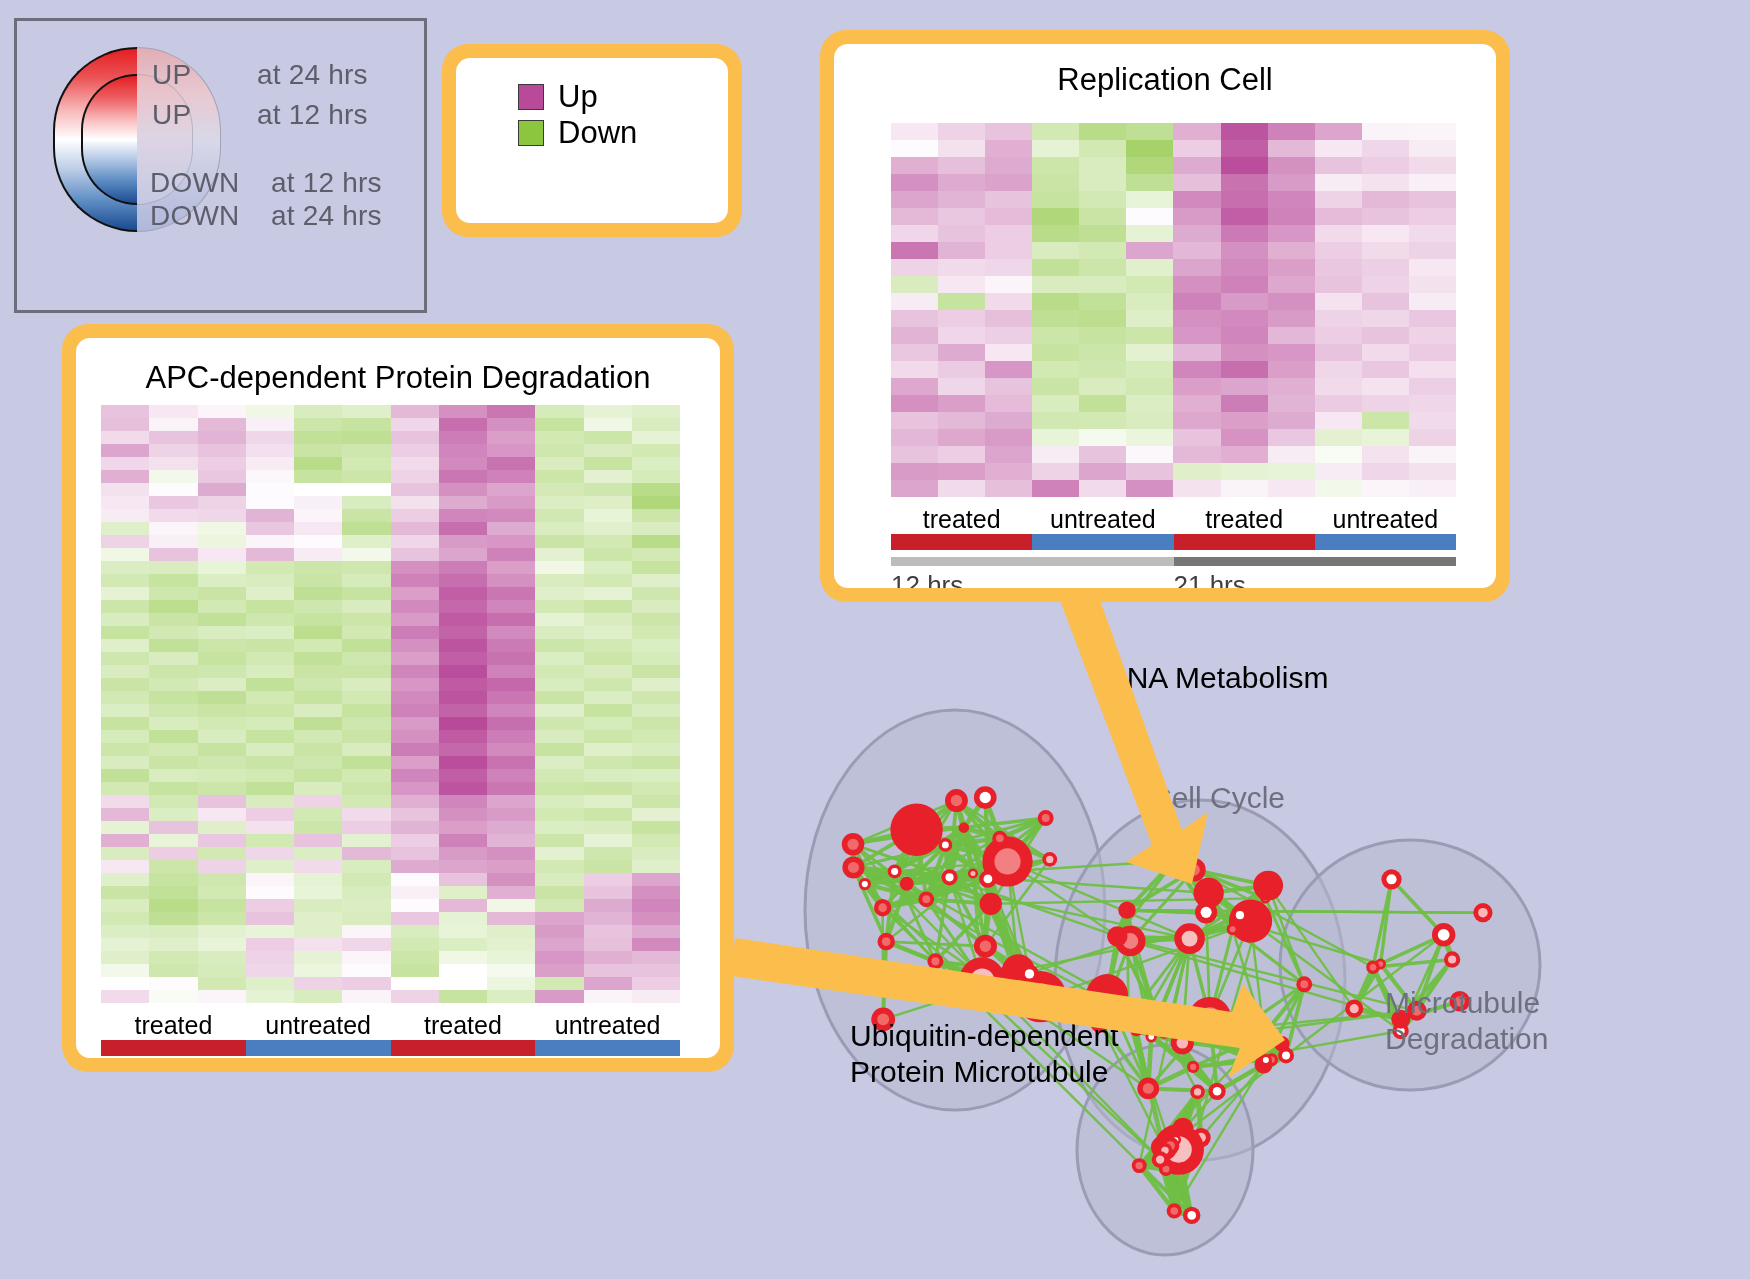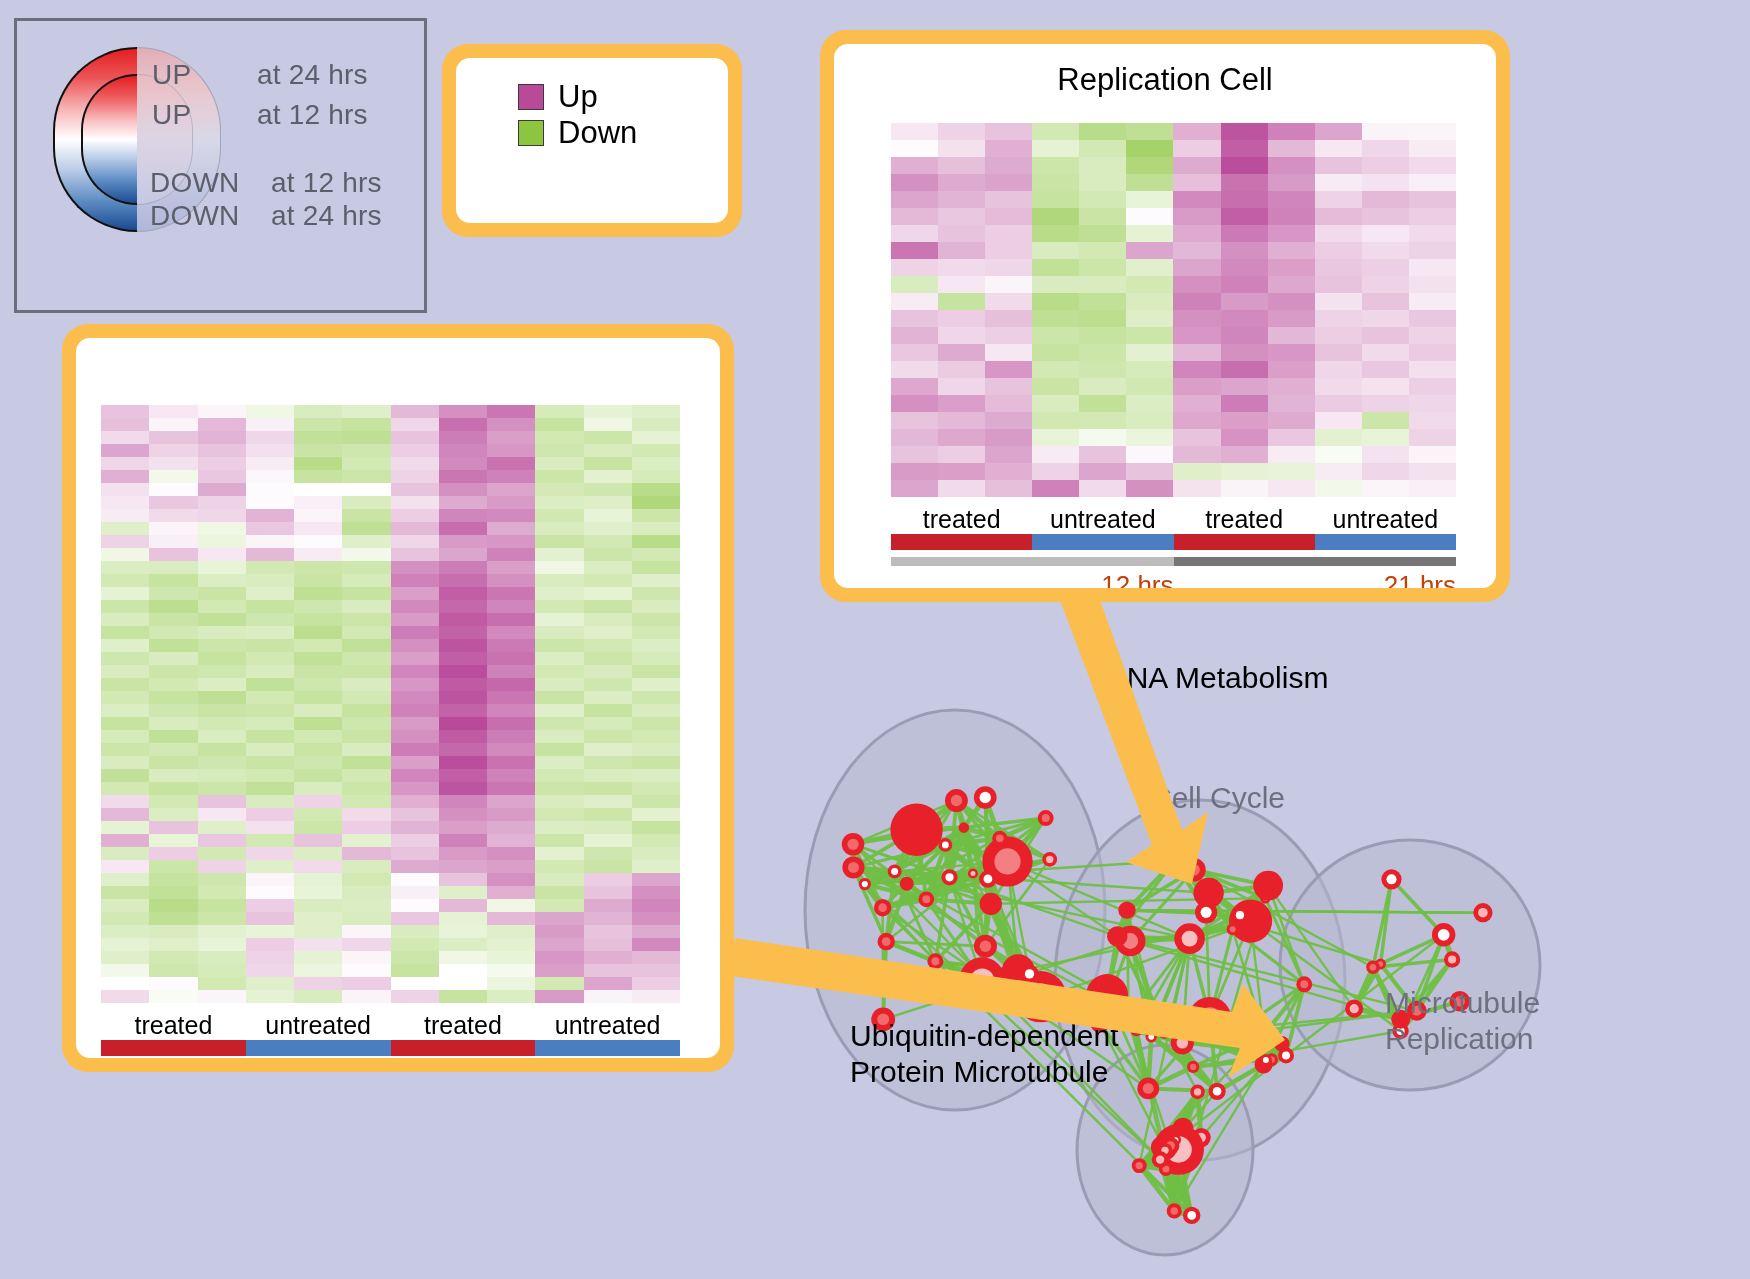--- a/index.html
+++ b/index.html
@@ -94,21 +94,21 @@
   #rf-hm{position:absolute;left:57px;top:79px;width:565px;}
   #apc-hm{position:absolute;left:25px;top:67px;width:579px;}
   .hm-cell{width:100%;}
 
   .axis{position:absolute;left:0;right:0;}
   .axis-names{display:grid;grid-template-columns:repeat(4,1fr);}
   .axis-names span{text-align:center;font-size:25px;color:#000;}
   .bar4{display:grid;grid-template-columns:repeat(4,1fr);height:16px;}
   .bar2{display:grid;grid-template-columns:repeat(2,1fr);height:9px;margin-top:7px;}
   .hrs{display:grid;grid-template-columns:repeat(2,1fr);margin-top:4px;}
-  .hrs span{text-align:right;font-size:26px;color:#c2410c;}
+  .hrs span{text-align:left;font-size:26px;color:#404040;}
 
   
   #network{position:absolute;left:790px;top:620px;width:960px;height:659px;}
   .net-label{position:absolute;white-space:pre-line;font-size:30px;line-height:36px;}
   #lbl-dna{left:315px;top:40px;color:#000;}
   #lbl-cc{left:360px;top:160px;color:#6e707f;}
   #lbl-mt{left:595px;top:365px;color:#6e707f;}
   #lbl-ub{left:60px;top:398px;color:#000;}
 
   
@@ -446,20 +446,21 @@
           <div class="hrs">
             <span>12 hrs</span>
             <span>21 hrs</span>
           </div>
         </div>
     </div>
   </div>
 
   <div class="card" id="apc-card">
     <div class="card-inner">
+      <div class="panel-title">APC-dependent Protein Degradation</div>
       <div class="hm" id="apc-hm" style="grid-template-columns: repeat(12, 1fr);">
           <div class="hm-cell" style="height: 13px; background: rgb(232, 195, 221);"></div>
           <div class="hm-cell" style="height: 13px; background: rgb(246, 231, 242);"></div>
           <div class="hm-cell" style="height: 13px; background: rgb(251, 245, 249);"></div>
           <div class="hm-cell" style="height: 13px; background: rgb(240, 247, 229);"></div>
           <div class="hm-cell" style="height: 13px; background: rgb(217, 236, 191);"></div>
           <div class="hm-cell" style="height: 13px; background: rgb(223, 239, 201);"></div>
           <div class="hm-cell" style="height: 13px; background: rgb(228, 185, 216);"></div>
           <div class="hm-cell" style="height: 13px; background: rgb(212, 144, 193);"></div>
           <div class="hm-cell" style="height: 13px; background: rgb(202, 118, 179);"></div>
@@ -1619,21 +1620,21 @@
         <circle cx="375.9560549717796" cy="549.09247823116" r="7.004964948634135" fill="#e8202a"></circle>
         <circle cx="375.9560549717796" cy="549.09247823116" r="3.5024824743170675" fill="#f06a6a"></circle>
         <circle cx="374.9791367633569" cy="530.3408252118535" r="7.384836794056389" fill="#e8202a"></circle>
         <circle cx="374.9791367633569" cy="530.3408252118535" r="3.6924183970281943" fill="#f9b7b7"></circle>
         <circle cx="370.1122151149614" cy="539.6026923596387" r="8.41252303282382" fill="#e8202a"></circle>
         <circle cx="370.1122151149614" cy="539.6026923596387" r="4.20626151641191" fill="#f9b7b7"></circle>
       </svg>
     <div class="net-label" id="lbl-dna">DNA Metabolism</div>
     <div class="net-label" id="lbl-cc">Cell Cycle</div>
     <div class="net-label" id="lbl-mt">Microtubule
-Replication</div>
+Degradation</div>
     <div class="net-label" id="lbl-ub">Ubiquitin-dependent
 Protein Microtubule</div>
   </div>
 
   <svg class="arrow-svg" width="1750" height="1279">
     <polygon points="1060,600 1100,600 1182,830 1208,812 1192,884 1126,862 1152,845" fill="#fbbe4d"></polygon>
     <polygon points="735,938 1232,1012 1243,984 1285,1040 1228,1078 1240,1048 731,976" fill="#fbbe4d"></polygon>
   </svg>
 
 </div>

